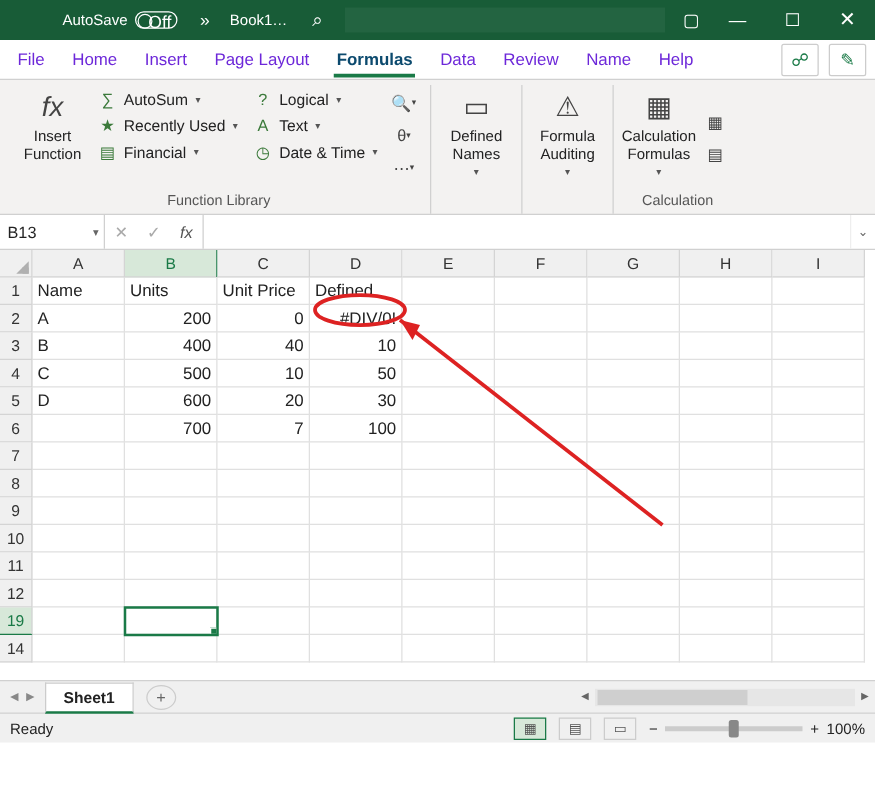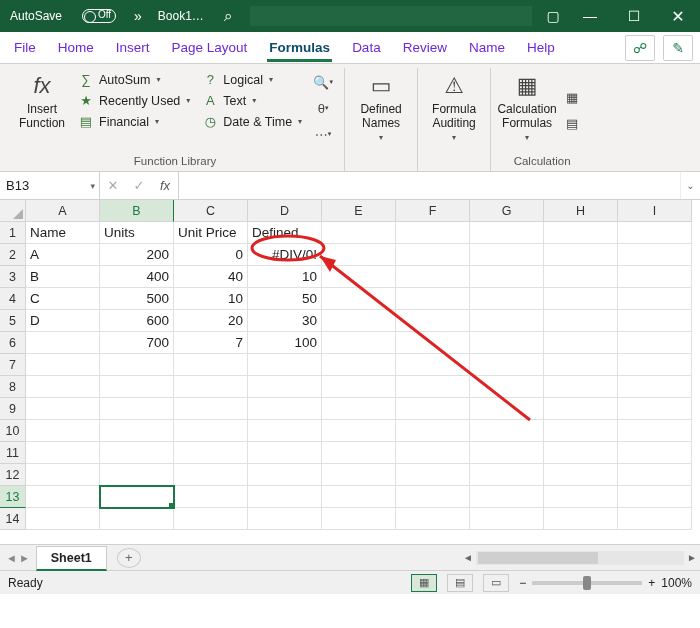--- a/index.html
+++ b/index.html
@@ -1,23 +1,23 @@
 <!DOCTYPE html>
 <html><head>
 <meta charset="utf-8">
 <style>
   * { box-sizing: border-box; margin: 0; padding: 0; font-family: "Segoe UI", Arial, sans-serif; }
   body { width: 700px; height: 628px; background: #fff; overflow: hidden; position: relative; font-size: 13px; color: #222; }
 
   
   .titlebar { height: 32px; background: #185c37; display: flex; align-items: center; color: #fff; font-size: 12px; }
-  .titlebar .autosave { display: flex; align-items: center; gap: 20px; padding: 0 10px; }
+  .titlebar .autosave { display: flex; align-items: center; gap: 6px; padding: 0 10px; margin-left: 40px; }
   .titlebar .toggle { width: 34px; height: 14px; border: 1px solid #fff; border-radius: 8px; position: relative; }
   .titlebar .toggle::before { content: ""; position: absolute; left: 1px; top: 1px; width: 10px; height: 10px; border: 1px solid #fff; border-radius: 50%; }
-  .titlebar .toggle-label { position: absolute; right: 4px; top: -1px; font-size: 10px; text-align: center; }
+  .titlebar .toggle-label { position: absolute; right: 4px; top: -1px; font-size: 14px; text-align: center; }
   .titlebar .chev { padding: 0 8px; font-size: 14px; }
   .titlebar .doc { padding: 0 8px; }
   .titlebar .search { padding: 0 12px; font-size: 15px; }
   .titlebar .blank { flex: 1; height: 20px; margin: 0 6px; background: rgba(255,255,255,0.05); }
   .titlebar .winbtn { width: 44px; height: 32px; display: flex; align-items: center; justify-content: center; font-size: 14px; }
   .titlebar .winbtn.close { font-size: 16px; }
   .titlebar .ribmode { width: 30px; font-size: 14px; }
 
   
   .menutabs { height: 32px; background: #fff; display: flex; align-items: center; border-bottom: 1px solid #d0d0d0; padding: 0 4px; gap: 2px; }
@@ -37,21 +37,21 @@
   .bigbtn .icon { font-size: 22px; height: 28px; display: flex; align-items: center; color: #444; }
   .bigbtn .caret { font-size: 8px; color: #555; }
   .smallcol { display: flex; flex-direction: column; gap: 2px; padding: 2px 2px; justify-content: flex-start; }
   .smallbtn { display: flex; align-items: center; gap: 5px; font-size: 12.5px; padding: 2px 4px; white-space: nowrap; }
   .smallbtn .icon { width: 16px; font-size: 13px; color: #3b7a3b; text-align: center; }
   .smallbtn .caret { font-size: 8px; color: #555; margin-left: 1px; }
   .iconbtn { width: 26px; height: 24px; display: flex; align-items: center; justify-content: center; font-size: 13px; color: #444; }
 
   
   .fbar { height: 28px; border-bottom: 1px solid #d0d0d0; display: flex; align-items: stretch; background: #fff; }
-  .namebox { width: 100px; border-right: 1px solid #d0d0d0; display: flex; align-items: center; padding: 0 6px; font-size: 13px; position: relative; }
+  .namebox { width: 84px; border-right: 1px solid #d0d0d0; display: flex; align-items: center; padding: 0 6px; font-size: 13px; position: relative; }
   .namebox .dd { position: absolute; right: 4px; font-size: 9px; color: #666; }
   .fbar .fbtns { display: flex; align-items: center; border-right: 1px solid #d0d0d0; }
   .fbar .fbtn { width: 26px; display: flex; align-items: center; justify-content: center; color: #aaa; font-size: 13px; }
   .fbar .fx { color: #555; font-style: italic; }
   .fbar .finput { flex: 1; padding: 0 6px; display: flex; align-items: center; font-size: 13px; }
   .fbar .expand { width: 20px; display: flex; align-items: center; justify-content: center; color: #666; font-size: 10px; border-left: 1px solid #eee; }
 
   
   .gridwrap { position: relative; height: 344px; overflow: hidden; background: #fff; }
   .grid { display: grid; grid-template-columns: 26px repeat(9, 74px); grid-auto-rows: 22px; }
@@ -354,21 +354,21 @@
       <div class="rhdr">12</div>
       <div class="cell"></div>
       <div class="cell"></div>
       <div class="cell"></div>
       <div class="cell"></div>
       <div class="cell"></div>
       <div class="cell"></div>
       <div class="cell"></div>
       <div class="cell"></div>
       <div class="cell"></div>
-      <div class="rhdr sel">13</div>
+      <div class="rhdr sel">19</div>
       <div class="cell"></div>
       <div class="cell selcell"></div>
       <div class="cell"></div>
       <div class="cell"></div>
       <div class="cell"></div>
       <div class="cell"></div>
       <div class="cell"></div>
       <div class="cell"></div>
       <div class="cell"></div>
       <div class="rhdr">14</div>

